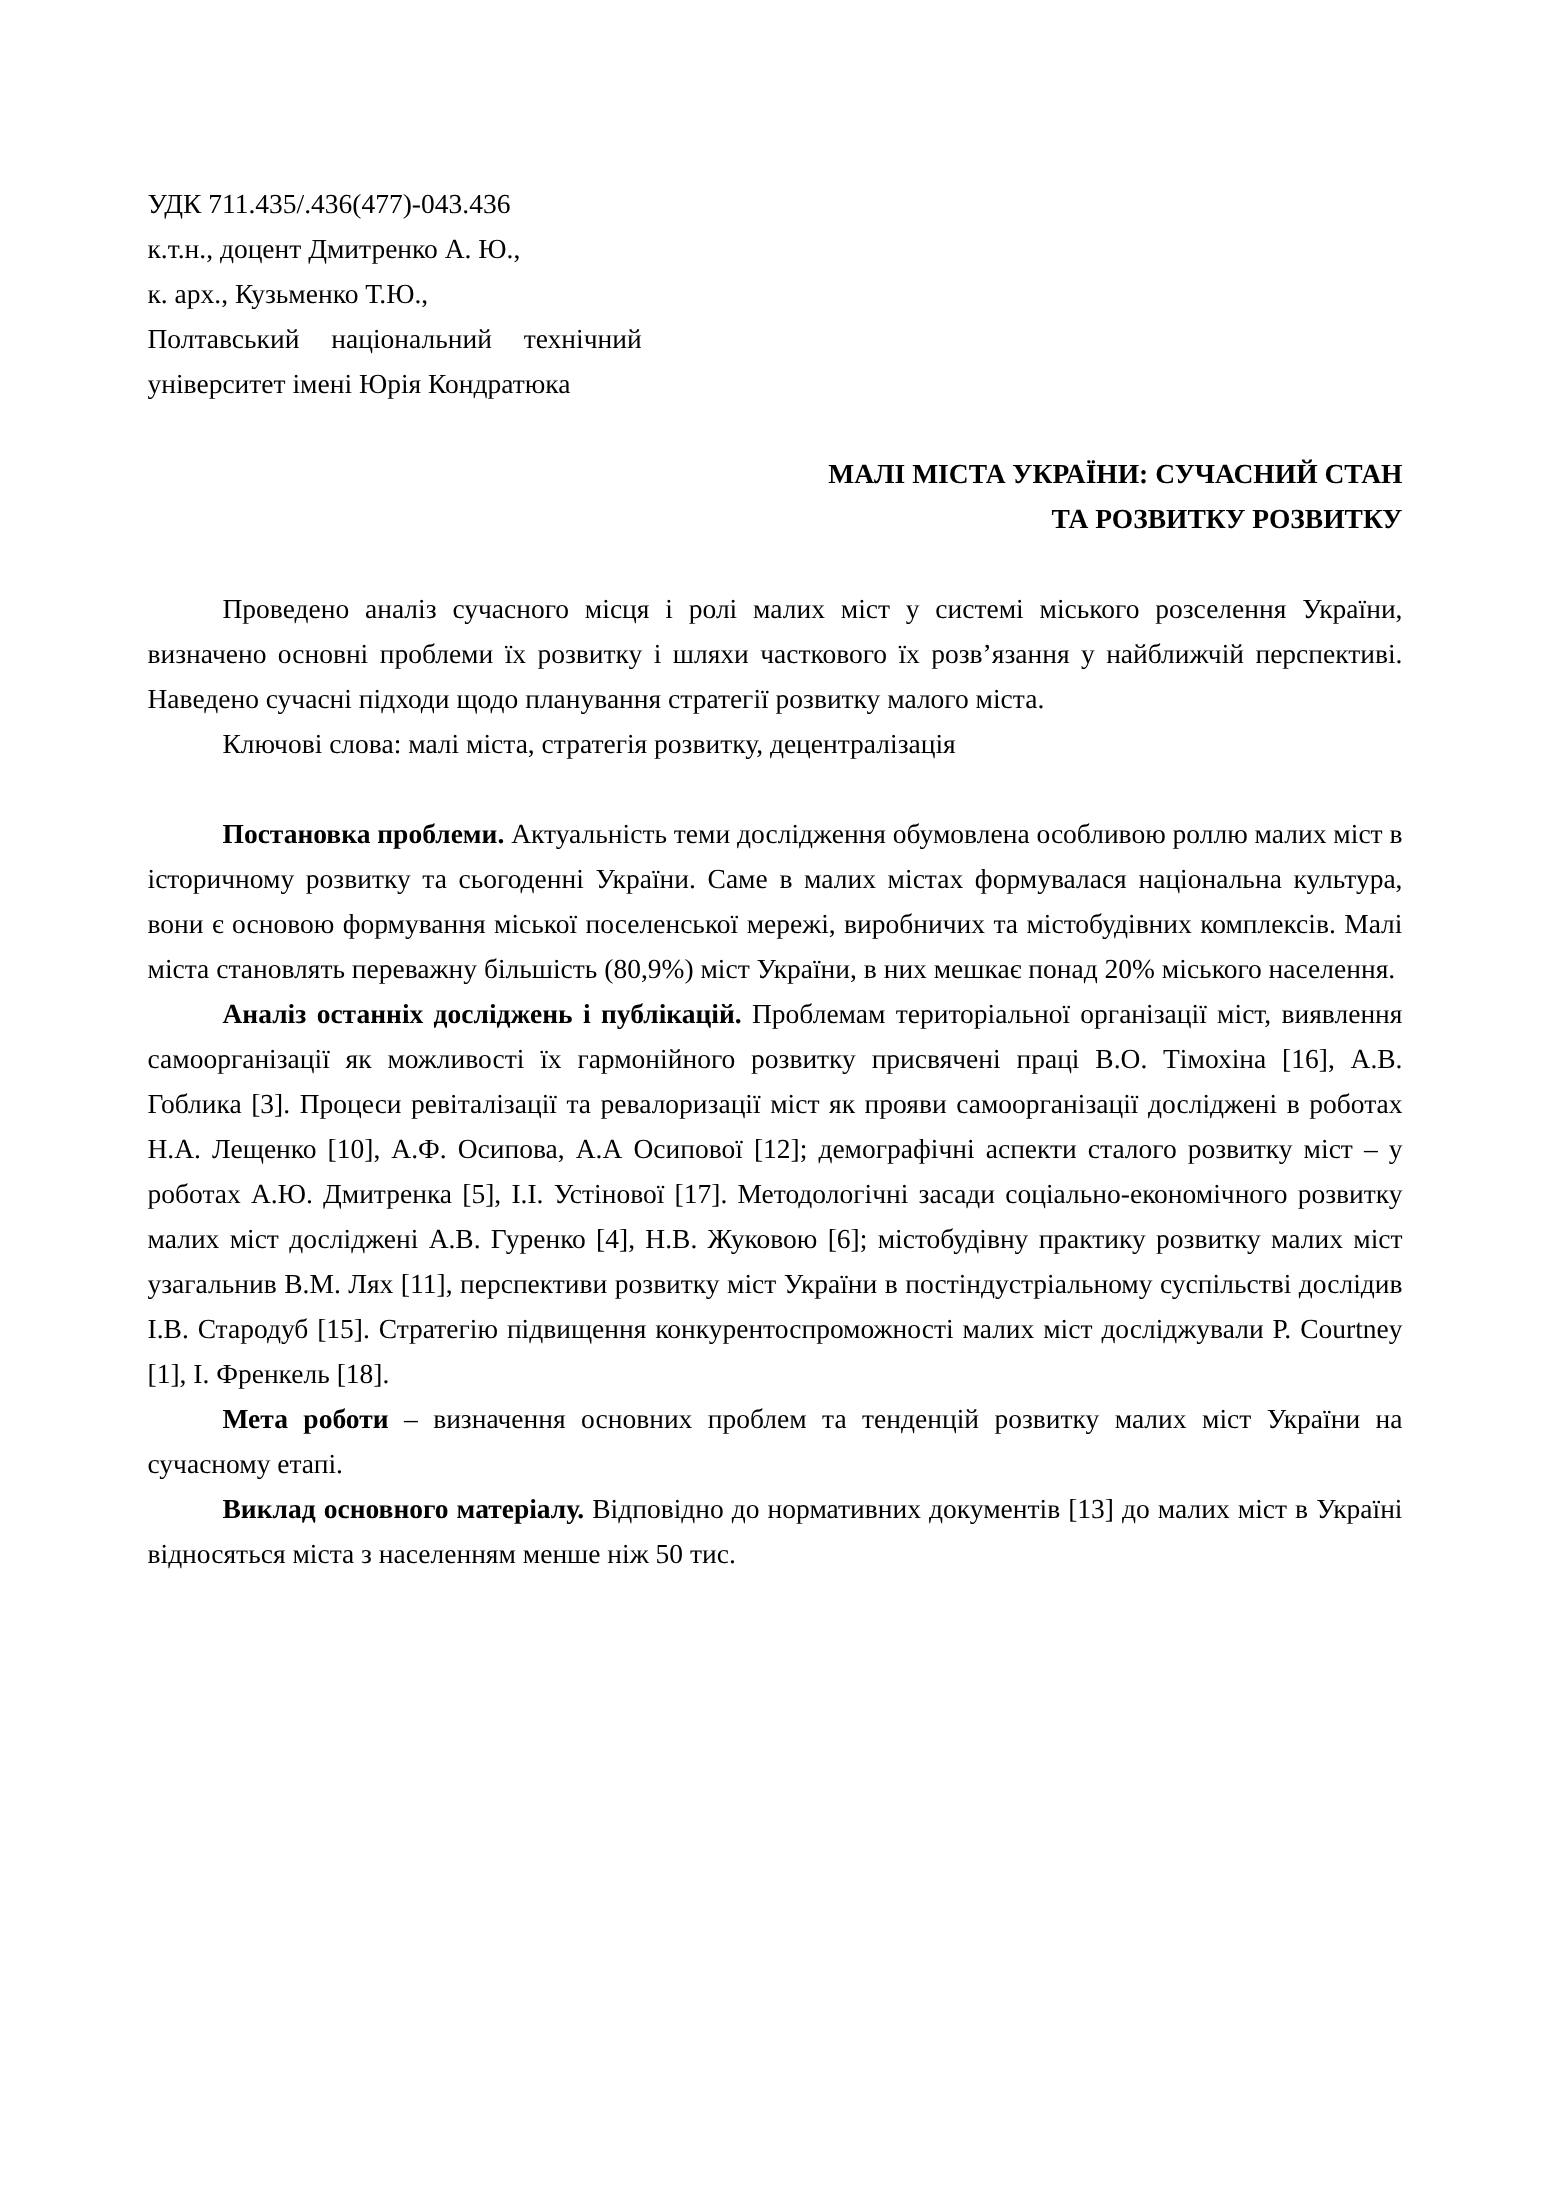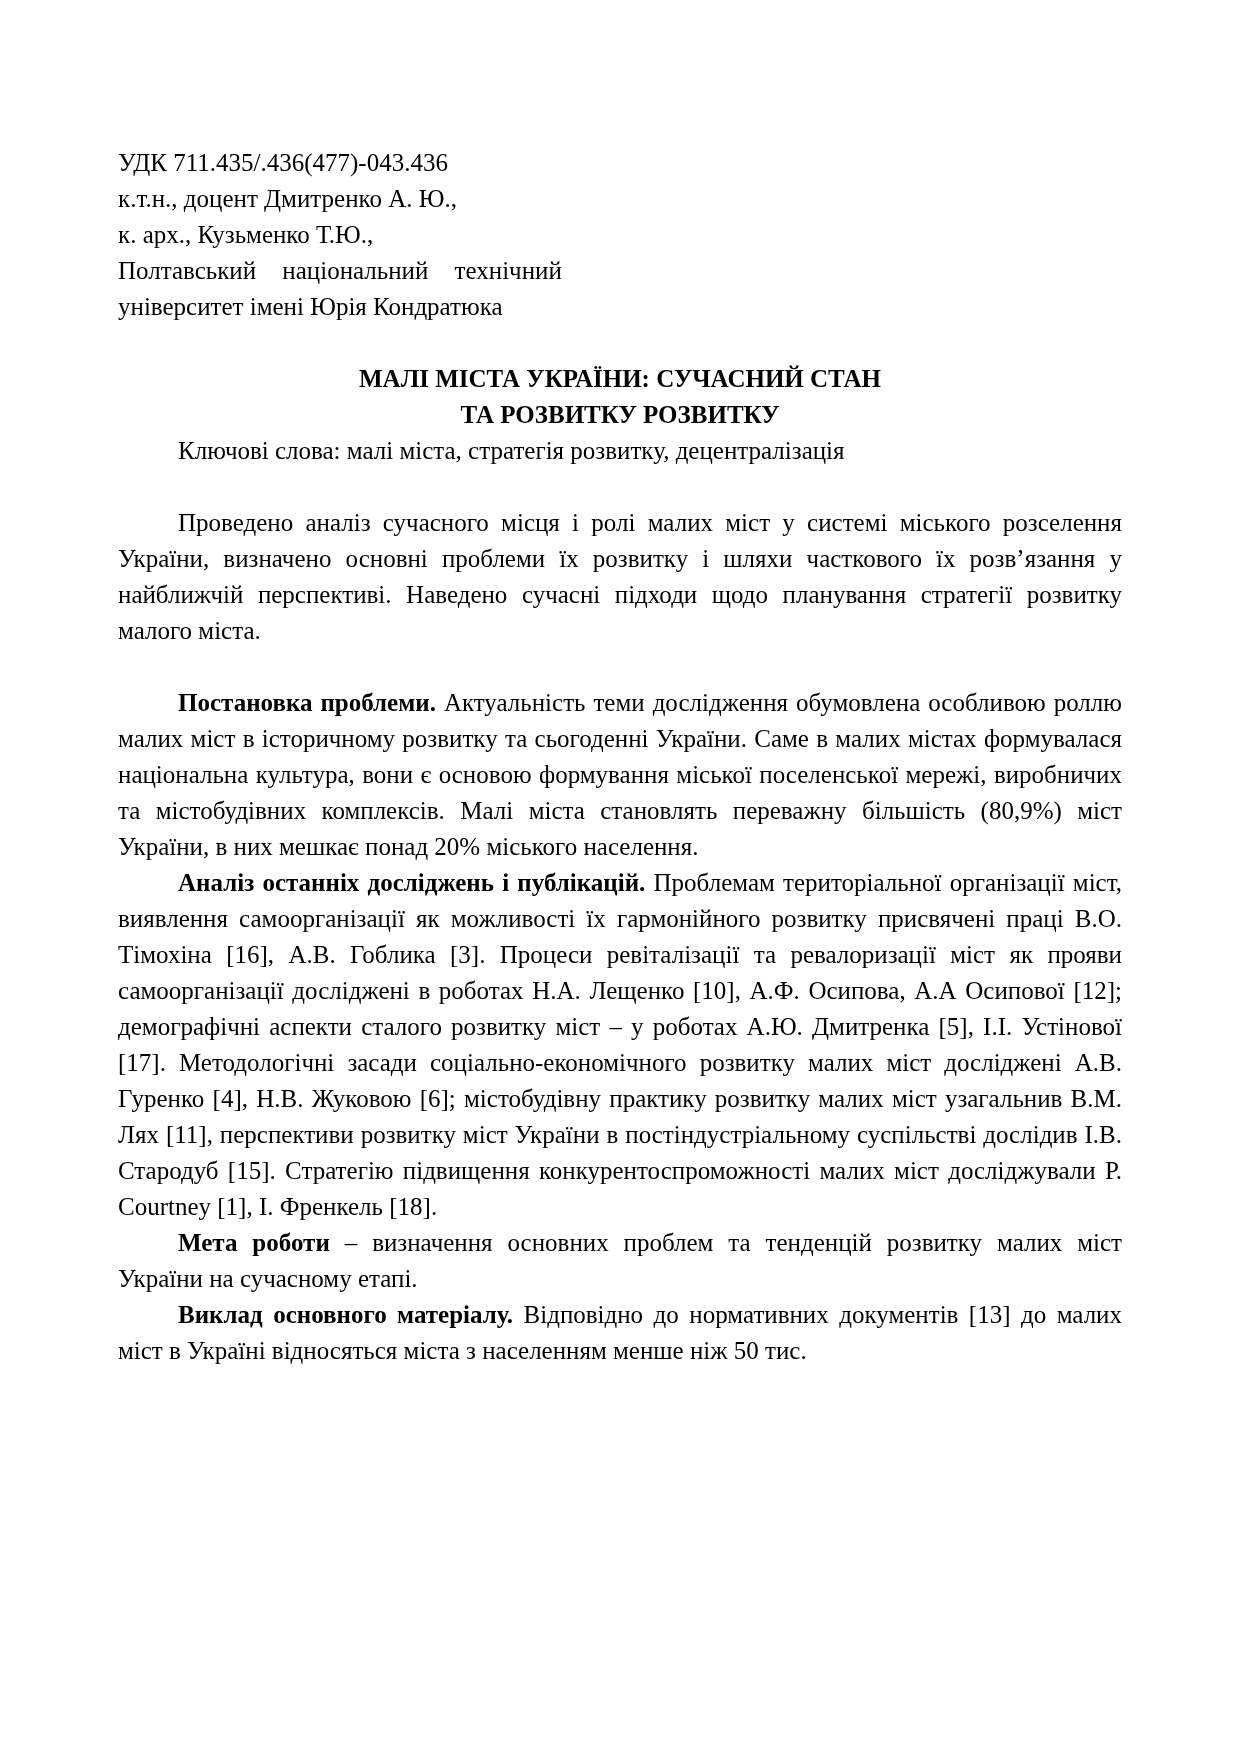--- a/index.html
+++ b/index.html
@@ -9,40 +9,40 @@
   }
   .page {
     position: relative;
     width: 1240px;
     height: 1754px;
     box-sizing: border-box;
     background: #ffffff;
     color: #000000;
     padding: 145px 118px 0 118px;
     font-family: "Liberation Serif", "DejaVu Serif", serif;
-    font-size: 25px;
+    font-size: 22px;
     line-height: 36px;
     overflow: hidden;
   }
   .udc {
     margin: 0;
     text-align: left;
   }
   .authors {
     text-align: left;
   }
   .author-line {
     white-space: nowrap;
   }
   .author-line.stretched {
     word-spacing: 20px;
   }
   .title {
     margin-top: 36px;
-    text-align: center;
+    text-align: right;
     font-weight: bold;
   }
   .para {
     margin: 0;
     text-align: justify;
     text-indent: 60px;
   }
   .gap-above {
     margin-top: 36px;
   }
@@ -63,23 +63,23 @@
     <div class="author-line">к. арх., Кузьменко Т.Ю.,</div>
     <div class="author-line stretched">Полтавський національний технічний</div>
     <div class="author-line">університет імені Юрія Кондратюка</div>
   </div>
 
   <div class="title">
     <div>МАЛІ МІСТА УКРАЇНИ: СУЧАСНИЙ СТАН</div>
     <div>ТА РОЗВИТКУ РОЗВИТКУ</div>
   </div>
 
+  <p class="para gap-above">Проведено аналіз сучасного місця і ролі малих міст у системі міського розселення України, визначено основні проблеми їх розвитку і шляхи часткового їх розв’язання у найближчій перспективі. Наведено сучасні підходи щодо планування стратегії розвитку малого міста.</p>
+
   <p class="para">Ключові слова: малі міста, стратегія розвитку, децентралізація</p>
-
-  <p class="para gap-above">Проведено аналіз сучасного місця і ролі малих міст у системі міського розселення України, визначено основні проблеми їх розвитку і шляхи часткового їх розв’язання у найближчій перспективі. Наведено сучасні підходи щодо планування стратегії розвитку малого міста.</p>
 
   <p class="para gap-above"><span class="lead">Постановка проблеми.</span> <span>Актуальність теми дослідження обумовлена особливою роллю малих міст в історичному розвитку та сьогоденні України. Саме в малих містах формувалася національна культура, вони є основою формування міської поселенської мережі, виробничих та містобудівних комплексів. Малі міста становлять переважну більшість (80,9%) міст України, в них мешкає понад 20% міського населення.</span></p>
 
   <p class="para"><span class="lead">Аналіз останніх досліджень і публікацій.</span> <span>Проблемам територіальної організації міст, виявлення самоорганізації як можливості їх гармонійного розвитку присвячені праці В.О. Тімохіна [16], А.В. Гоблика [3]. Процеси ревіталізації та ревалоризації міст як прояви самоорганізації досліджені в роботах Н.А. Лещенко [10], А.Ф. Осипова, А.А Осипової [12]; демографічні аспекти сталого розвитку міст – у роботах А.Ю. Дмитренка [5], І.І. Устінової [17]. Методологічні засади соціально-економічного розвитку малих міст досліджені А.В. Гуренко [4], Н.В. Жуковою [6]; містобудівну практику розвитку малих міст узагальнив В.М. Лях [11], перспективи розвитку міст України в постіндустріальному суспільстві дослідив І.В. Стародуб [15]. Стратегію підвищення конкурентоспроможності малих міст досліджували Р. Courtney [1], І. Френкель [18].</span></p>
 
   <p class="para"><span class="lead">Мета роботи</span> <span>– визначення основних проблем та тенденцій розвитку малих міст України на сучасному етапі.</span></p>
 
   <p class="para"><span class="lead">Виклад основного матеріалу.</span> <span>Відповідно до нормативних документів [13] до малих міст в Україні відносяться міста з населенням менше ніж 50 тис.</span></p>
 
 </div>

